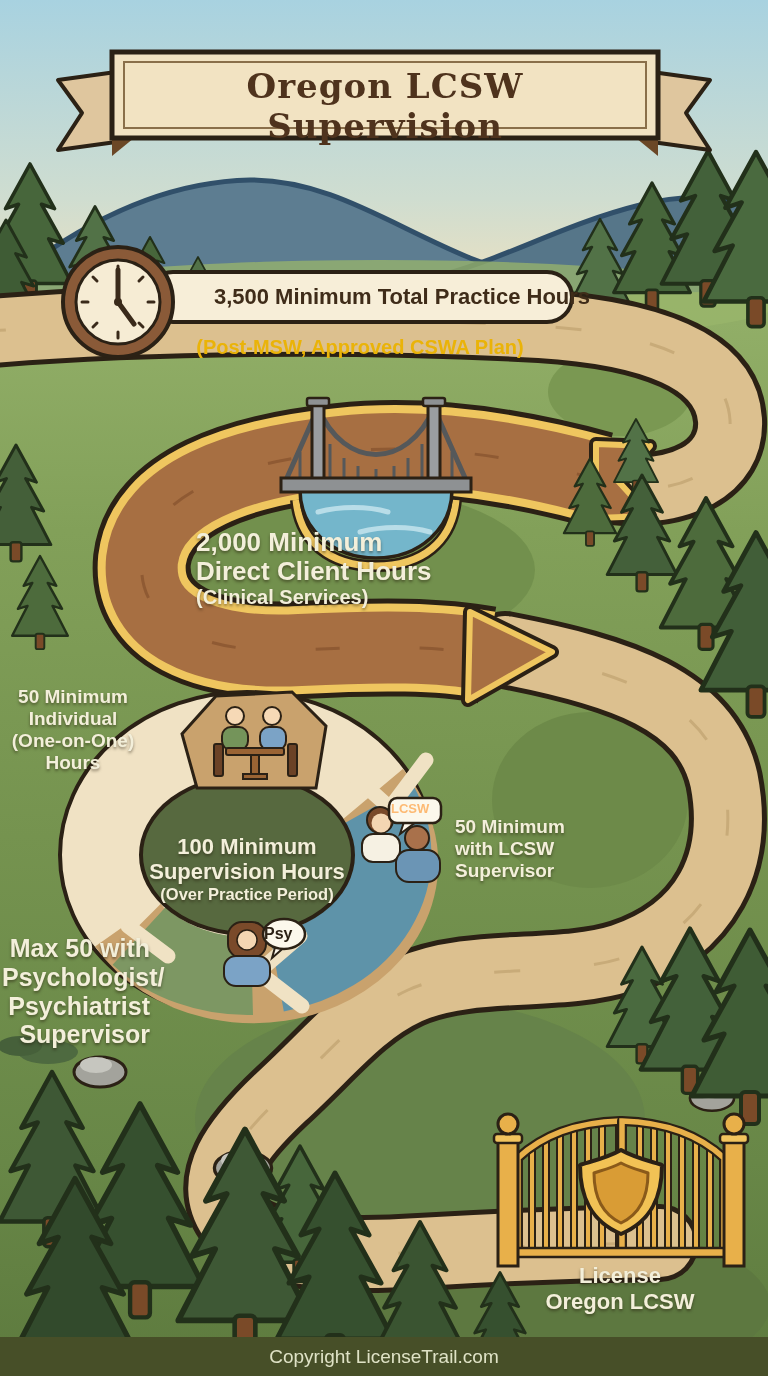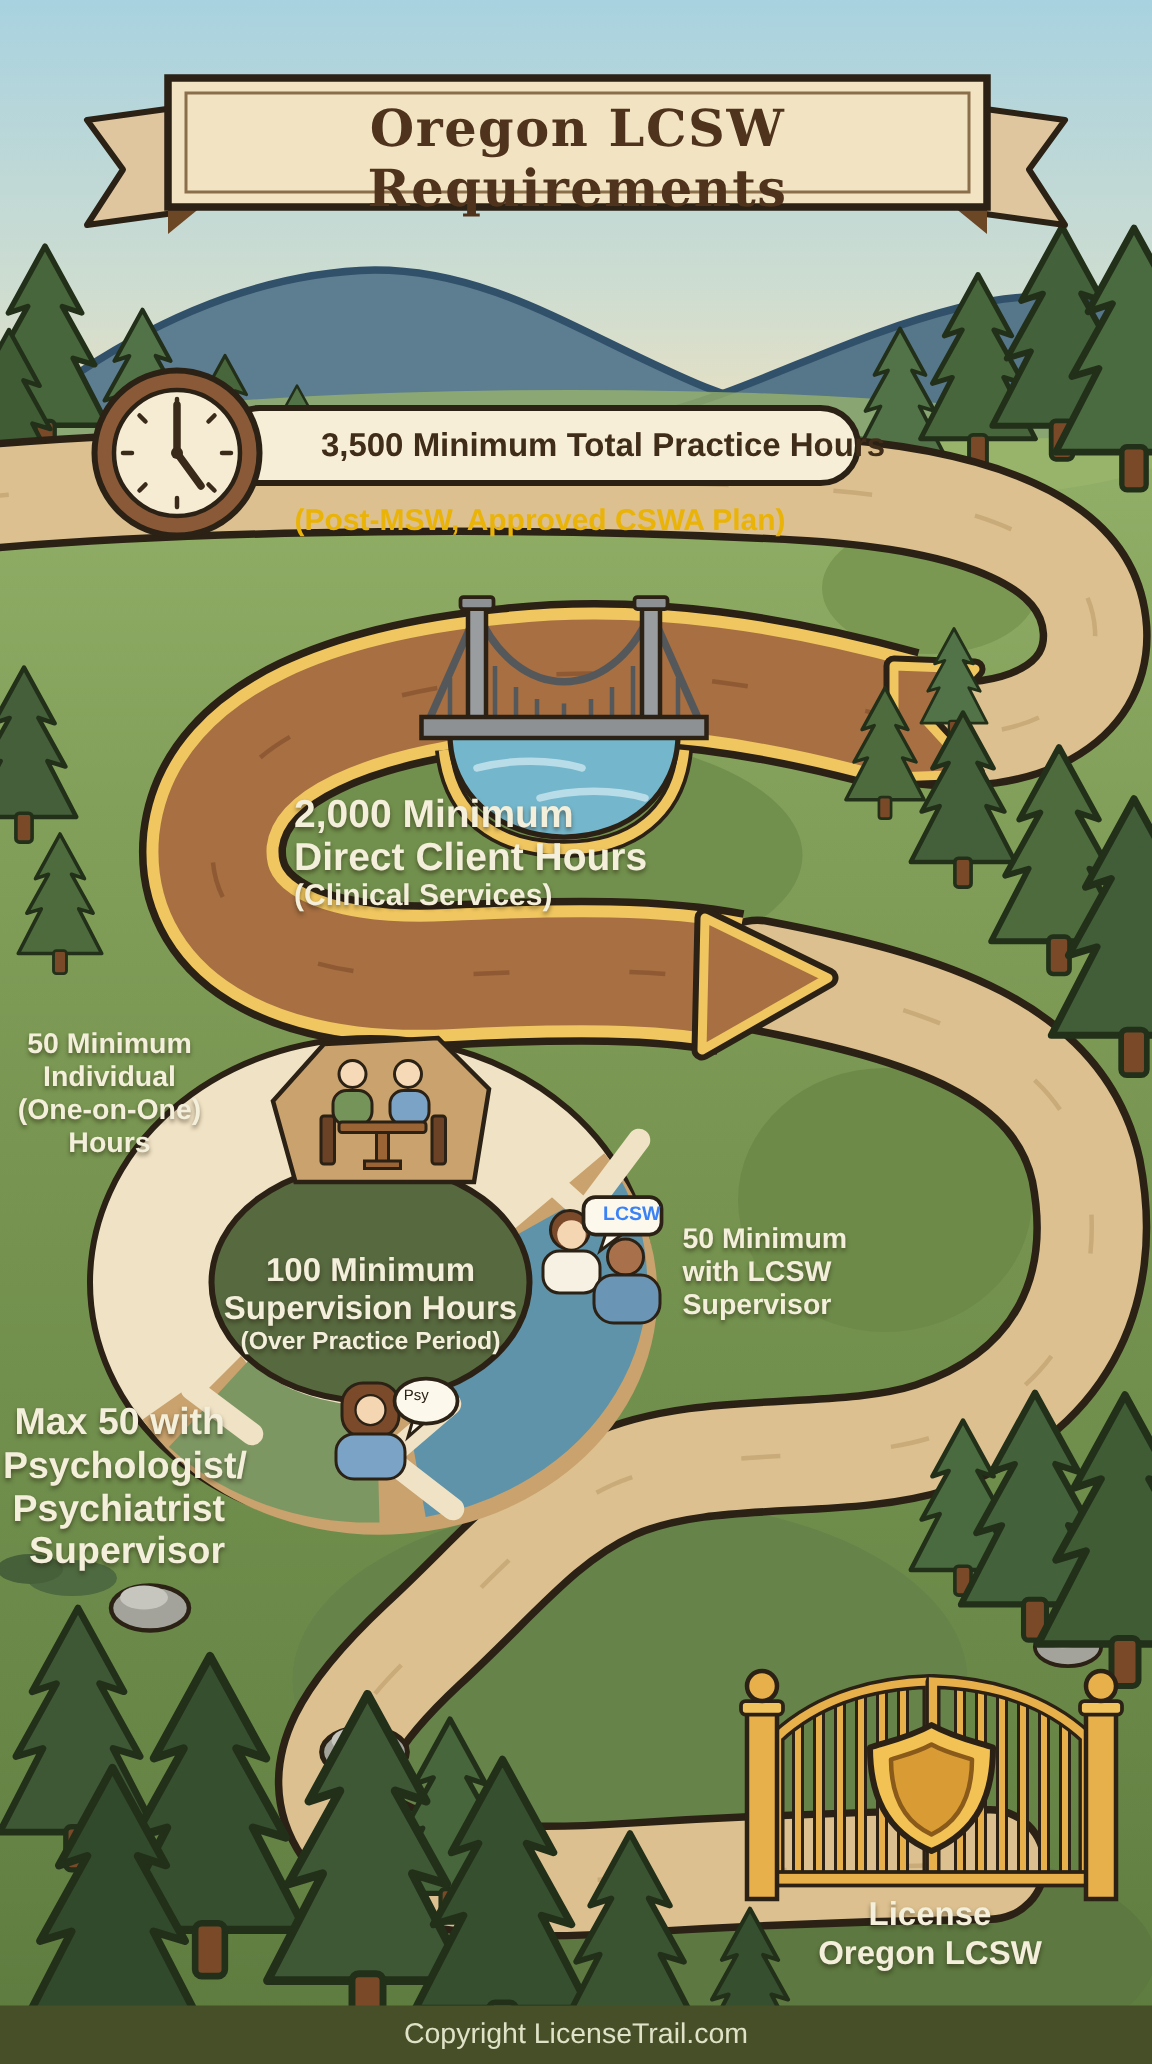--- a/index.html
+++ b/index.html
@@ -22,23 +22,23 @@
   .sup-center{left:140px;top:835px;width:214px;text-align:center;
           font-size:22px;line-height:1.13;}
   .sup-center .small{font-size:16.5px;}
   .lbl-individual{left:6px;top:686px;width:134px;text-align:center;
           font-size:19px;line-height:1.15;}
   .lbl-lcsw{left:455px;top:816px;width:140px;text-align:left;
           font-size:19px;line-height:1.15;}
   .lbl-psych{left:2px;top:934px;width:148px;text-align:right;
           font-size:25px;line-height:1.15;}
   .bubble-lcsw{left:391px;top:801px;width:32px;text-align:center;
-          font-size:13px;font-weight:bold;color:#3b82f6;padding-left:11px;}
+          font-size:13px;font-weight:bold;color:#fdba74;}
   .bubble-psy{left:264px;top:925px;width:27px;text-align:center;
-          font-size:10px;font-weight:normal;color:#2b2115;}
+          font-size:16px;font-weight:bold;color:#2b2115;}
   .lbl-license{left:520px;top:1263px;width:200px;text-align:center;
           font-size:22px;line-height:1.18;}
   .footer-text{left:0;top:1346px;width:768px;text-align:center;
           font-size:19px;color:#dfe2c6;font-weight:normal;}
 </style>
 </head>
 <body>
 
 <div id="stage">
 
@@ -277,21 +277,21 @@
       </g>
       <path d="M 118 302 L 118 270" stroke="#3a2a1a" stroke-width="5" stroke-linecap="round"></path>
       <path d="M 118 302 L 134 324" stroke="#3a2a1a" stroke-width="5" stroke-linecap="round"></path>
       <circle cx="118" cy="302" r="4" fill="#3a2a1a"></circle>
     </g>
   </g>
 
   <rect x="0" y="1337" width="768" height="39" fill="#474f28"></rect>
 </svg>
 
-<div class="ov title">Oregon LCSW Requirements</div>
+<div class="ov title">Oregon LCSW Supervision</div>
 
 <div class="ov pill-text">3,500 Minimum Total Practice Hours</div>
 <div class="ov pill-sub">(Post-MSW, Approved CSWA Plan)</div>
 
 <div class="ov cream direct">
   <div>2,000 Minimum</div>
   <div>Direct Client Hours</div>
   <div class="small">(Clinical Services)</div>
 </div>
 

